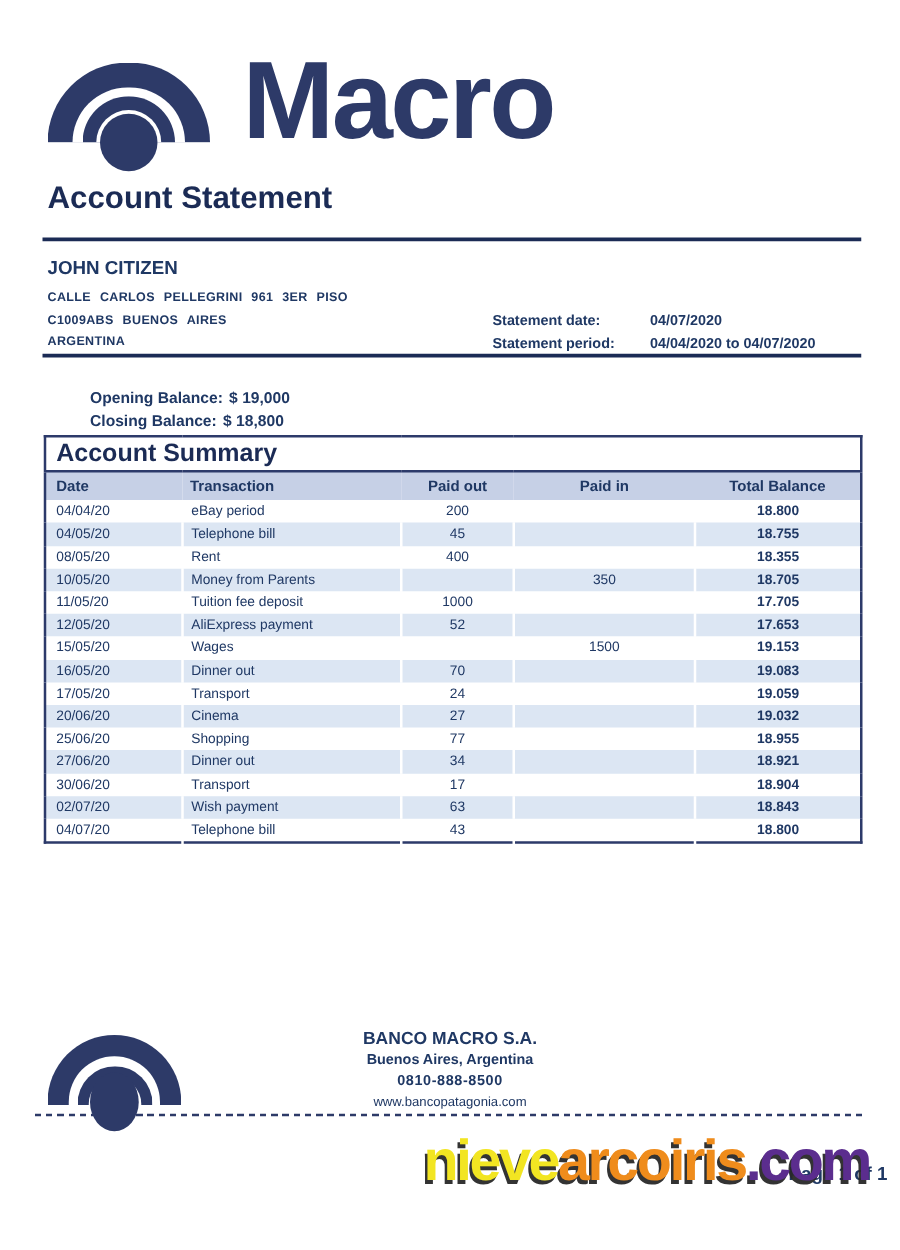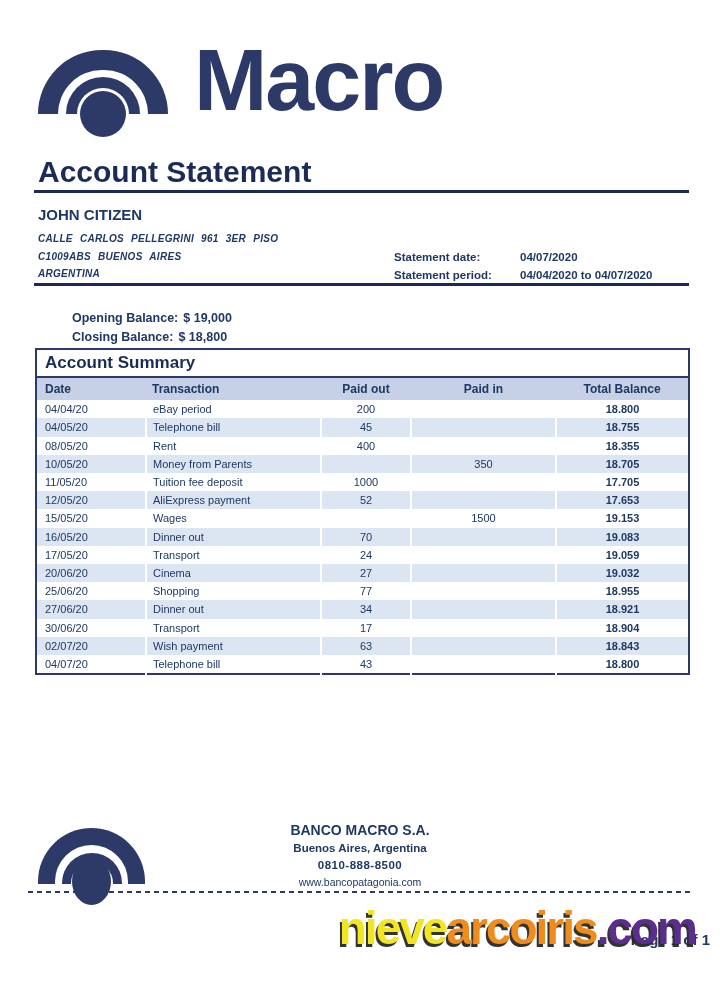--- a/index.html
+++ b/index.html
@@ -15,39 +15,39 @@
   .lg .arc.outer{left:0;bottom:23px;width:130px;height:64px;border-width:20px;border-radius:65px 65px 0 0;}
   .lg .arc.mid{left:28px;bottom:23px;width:74px;height:37px;border-width:11px;border-radius:37px 37px 0 0;}
   .lg .dot{left:42px;bottom:0;width:46px;height:46px;}
   .arclogo.sm{left:38px;top:818px;width:107px;height:87px;}
   .sm .arc.outer{left:0;bottom:21px;width:107px;height:56px;border-width:17px;border-radius:54px 54px 0 0;}
   .sm .arc.mid{left:24px;bottom:21px;width:60px;height:31px;border-width:9px;border-radius:30px 30px 0 0;}
   .sm .dot{left:34px;bottom:0;width:39px;height:47px;}
   
   .brand-name{position:absolute;left:194px;top:36px;font-size:88px;font-weight:bold;color:#2d3a68;letter-spacing:-2px;line-height:1;}
   
-  .page-title{position:absolute;left:38px;top:155px;margin:0;font-size:30px;font-weight:bold;color:#1b2b55;letter-spacing:0;}
+  .page-title{position:absolute;left:38px;top:144px;margin:0;font-size:25px;font-weight:bold;color:#1b2b55;letter-spacing:0;}
   .rule{position:absolute;left:34px;width:655px;height:3px;background:#1b2b55;}
   .title-rule{top:190px;}
   .info-rule{top:283px;}
   
   .cust-name{position:absolute;left:38px;top:206px;font-size:15px;font-weight:bold;color:#1f3864;}
-  .cust-address{position:absolute;left:38px;top:230px;font-size:10px;font-weight:bold;color:#1f3864;line-height:17.5px;word-spacing:4px;letter-spacing:0.3px;font-style:italic;}
+  .cust-address{position:absolute;left:38px;top:230px;font-size:10px;font-weight:bold;color:#1f3864;line-height:17.5px;word-spacing:4px;letter-spacing:0.3px;}
   
   .stmt-info{position:absolute;left:394px;top:248px;font-size:11.5px;color:#1f3864;line-height:18px;}
   .stmt-info .row{display:flex;}
   .stmt-info .lbl{font-weight:bold;width:126px;}
   .stmt-info .val{font-weight:bold;}
   
   .balances{position:absolute;left:40px;top:309px;font-size:12.5px;font-weight:bold;color:#1f3864;line-height:19px;margin-left:32px;}
   .balances .val{margin-left:5px;}
   
   .summary-table{position:absolute;left:35px;top:348px;width:653px;border-collapse:collapse;table-layout:fixed;
     border:2px solid #2c3a6a;font-size:11px;color:#1f3864;}
-  .summary-table .title-row td{font-size:17px;font-weight:bold;padding:4px 0 4px 8px;border-bottom:2px solid #2c3a6a;background:#ffffff;color:#1b2b55;}
+  .summary-table .title-row td{font-size:20px;font-weight:bold;padding:4px 0 4px 8px;border-bottom:2px solid #2c3a6a;background:#ffffff;color:#1b2b55;}
   .summary-table th{background:#c6d0e6;font-size:12px;font-weight:bold;height:22px;padding:0;color:#1f3864;}
   .summary-table th.c-date{text-align:left;padding-left:8px;}
   .summary-table th.c-tx{text-align:left;padding-left:6px;}
   .summary-table td{height:18.2px;padding:0;line-height:18.2px;}
   .summary-table tbody td{border-right:2px solid #ffffff;}
   .summary-table tbody td:last-child{border-right:none;}
   .summary-table tbody tr.alt{background:#dce6f3;}
   .summary-table td.c-date{text-align:left;padding-left:8px;}
   .summary-table td.c-tx{text-align:left;padding-left:6px;}
   .summary-table td.c-out,.summary-table td.c-in{text-align:center;}

